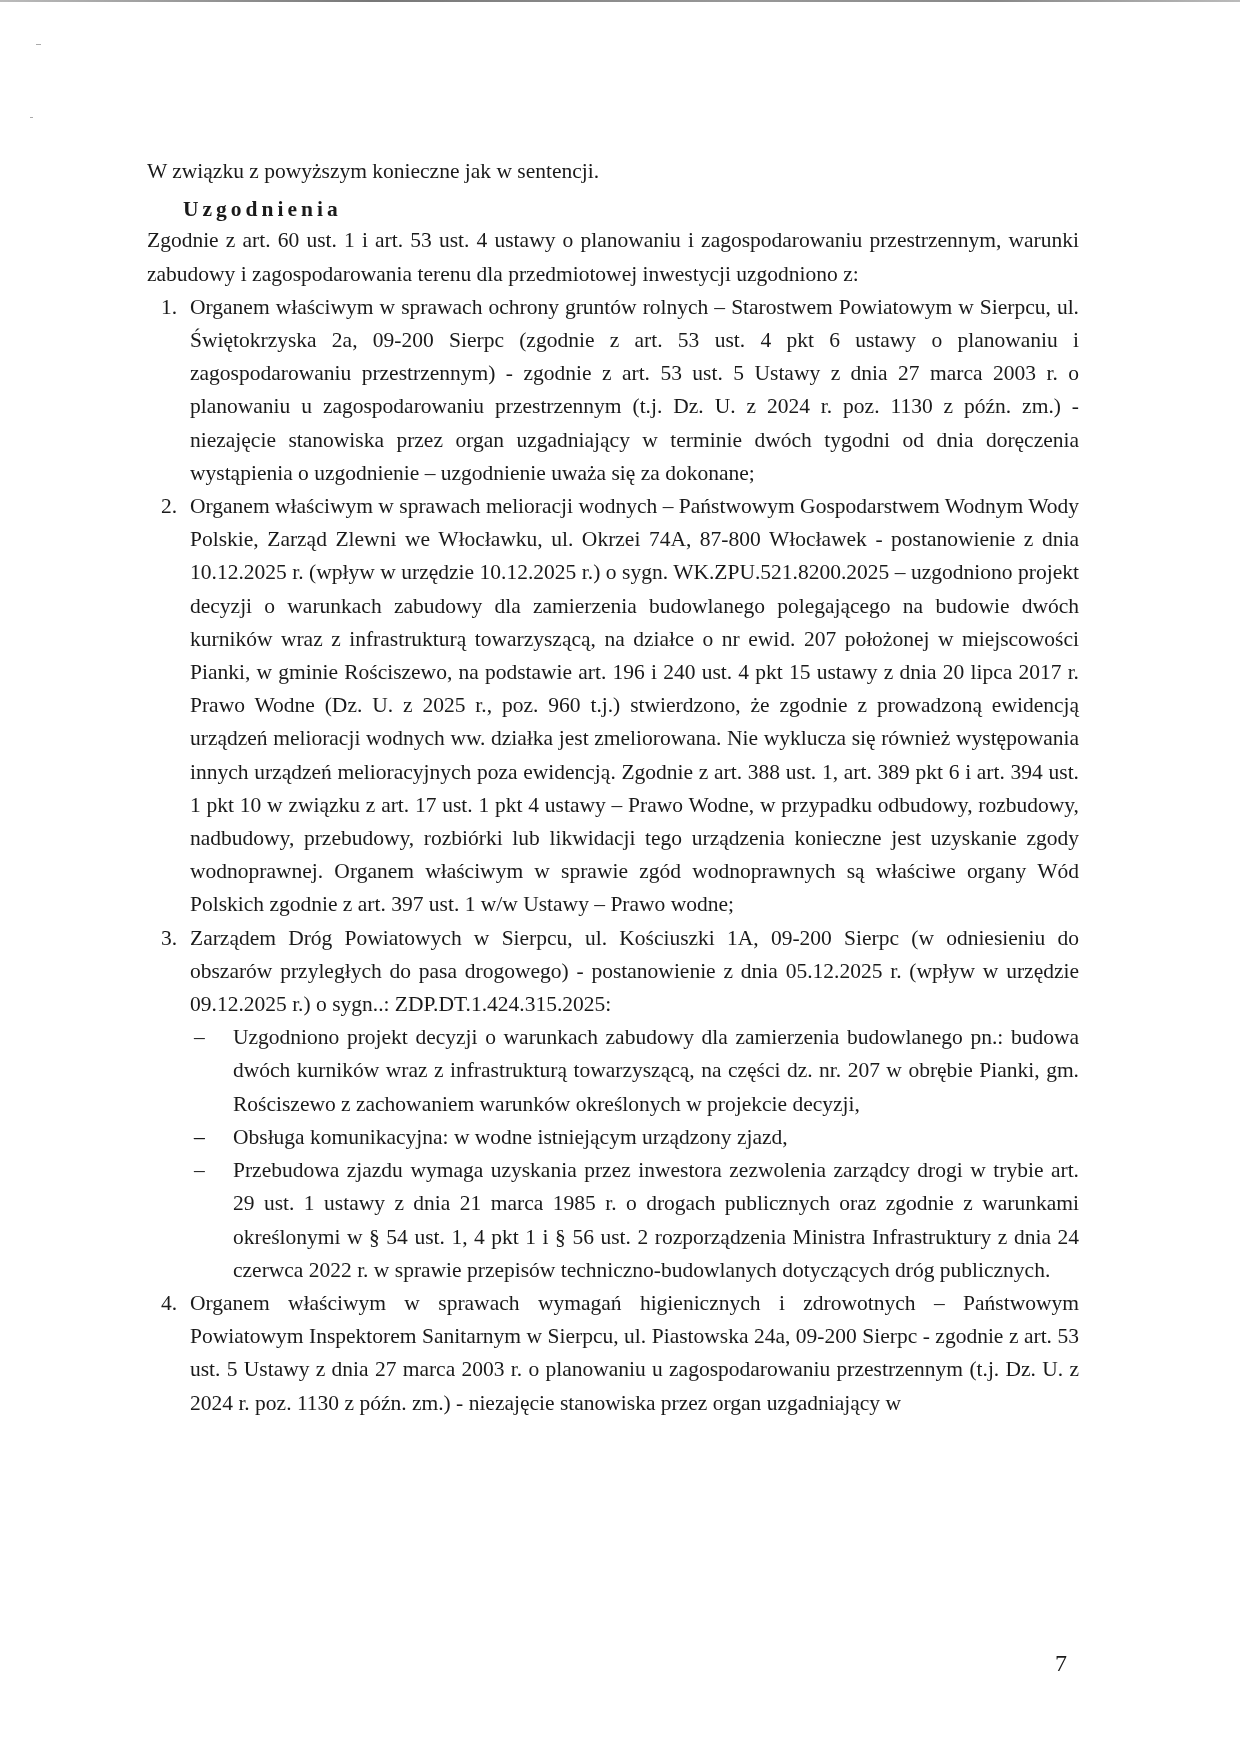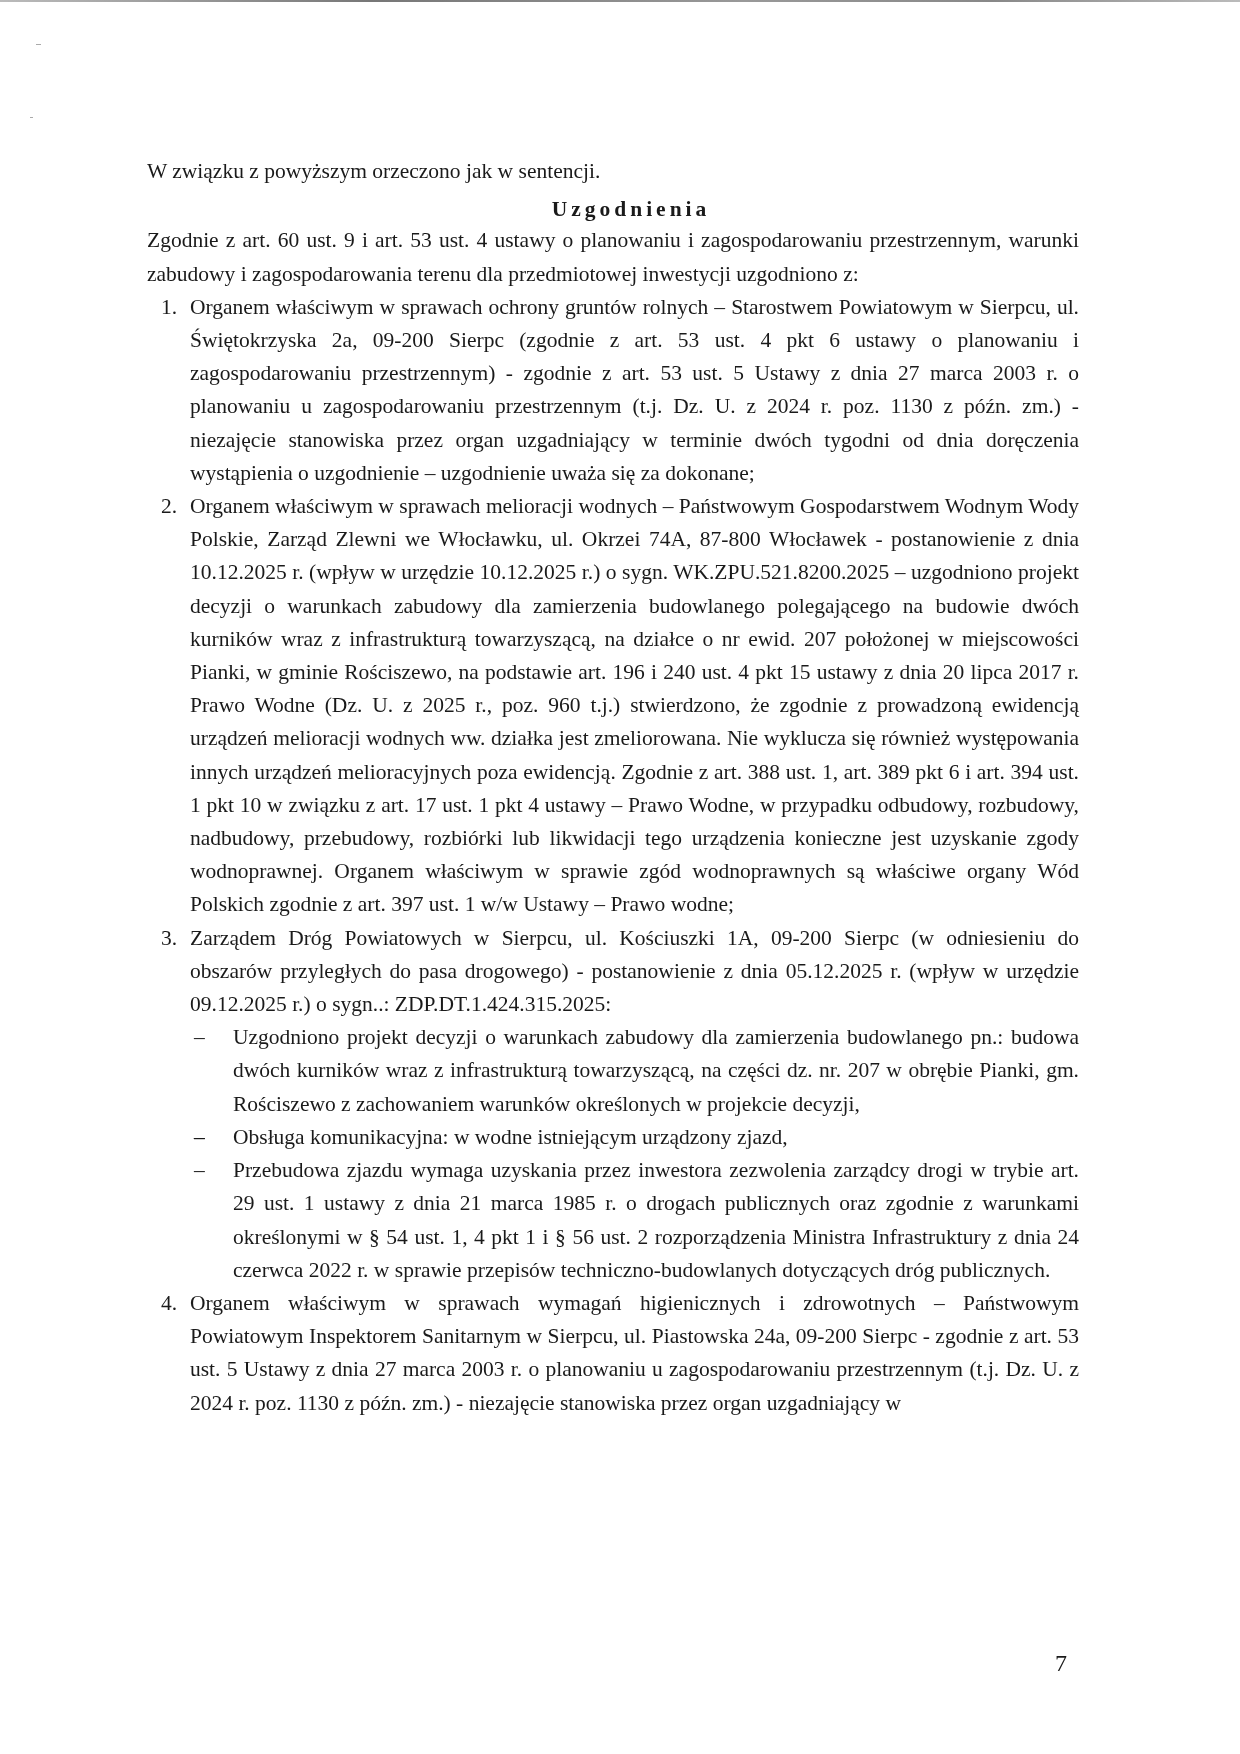--- a/index.html
+++ b/index.html
@@ -13,21 +13,21 @@
     background: linear-gradient(to right, #bbb, #777 30%, #999 60%, #888 80%, #bbb);
   }
   .speck { position: absolute; width: 5px; height: 1px; background: #aaa; }
   .page {
     position: absolute; left: 147px; top: 155px; width: 932px;
     font-size: 21.5px; line-height: 33.2px;
     text-align: justify;
   }
   .p { margin: 0; }
   .heading {
-    text-align: center; font-weight: bold; letter-spacing: 4px;
+    font-weight: bold; letter-spacing: 4px;
     margin: 5px 0 -2px 0; padding-left: 36px;
   }
   ol.main { list-style: none; margin: 0; padding: 0; }
   ol.main > li { position: relative; padding-left: 43px; margin: 0; }
   .num { position: absolute; left: 0; top: 0; width: 30px; text-align: right; }
   ul.dash { list-style: none; margin: 0; padding: 0; }
   ul.dash > li { position: relative; padding-left: 43px; }
   .dashmark { position: absolute; left: 4px; top: 0; }
   .page-number {
     position: absolute; left: 1055px; top: 1650px;
@@ -35,23 +35,23 @@
   }
 </style>
 </head>
 <body>
 
 <div class="scan-edge"></div>
 <div class="speck" style="left:36px;top:44px;"></div>
 <div class="speck" style="left:30px;top:117px;width:3px;"></div>
 
 <div class="page">
-  <p class="p">W związku z powyższym orzeczono jak w sentencji.</p>
+  <p class="p">W związku z powyższym konieczne jak w sentencji.</p>
   <p class="p heading">Uzgodnienia</p>
-  <p class="p">Zgodnie z art. 60 ust. 9 i art. 53 ust. 4 ustawy o planowaniu i zagospodarowaniu przestrzennym, warunki zabudowy i zagospodarowania terenu dla przedmiotowej inwestycji uzgodniono z:</p>
+  <p class="p">Zgodnie z art. 60 ust. 1 i art. 53 ust. 4 ustawy o planowaniu i zagospodarowaniu przestrzennym, warunki zabudowy i zagospodarowania terenu dla przedmiotowej inwestycji uzgodniono z:</p>
 
   <ol class="main">
     <li>
       <span class="num">1.</span>
       <span>Organem właściwym w sprawach ochrony gruntów rolnych – Starostwem Powiatowym w Sierpcu, ul. Świętokrzyska 2a, 09-200 Sierpc (zgodnie z art. 53 ust. 4 pkt 6 ustawy o planowaniu i zagospodarowaniu przestrzennym) - zgodnie z art. 53 ust. 5 Ustawy z dnia 27 marca 2003 r. o planowaniu u zagospodarowaniu przestrzennym (t.j. Dz. U. z 2024 r. poz. 1130 z późn. zm.) - niezajęcie stanowiska przez organ uzgadniający w terminie dwóch tygodni od dnia doręczenia wystąpienia o uzgodnienie – uzgodnienie uważa się za dokonane;</span>
     </li>
     <li>
       <span class="num">2.</span>
       <span>Organem właściwym w sprawach melioracji wodnych – Państwowym Gospodarstwem Wodnym Wody Polskie, Zarząd Zlewni we Włocławku, ul. Okrzei 74A, 87-800 Włocławek - postanowienie z dnia 10.12.2025 r. (wpływ w urzędzie 10.12.2025 r.) o sygn. WK.ZPU.521.8200.2025 – uzgodniono projekt decyzji o warunkach zabudowy dla zamierzenia budowlanego polegającego na budowie dwóch kurników wraz z infrastrukturą towarzyszącą, na działce o nr ewid. 207 położonej w miejscowości Pianki, w gminie Rościszewo, na podstawie art. 196 i 240 ust. 4 pkt 15 ustawy z dnia 20 lipca 2017 r. Prawo Wodne (Dz. U. z 2025 r., poz. 960 t.j.) stwierdzono, że zgodnie z prowadzoną ewidencją urządzeń melioracji wodnych ww. działka jest zmeliorowana. Nie wyklucza się również występowania innych urządzeń melioracyjnych poza ewidencją. Zgodnie z art. 388 ust. 1, art. 389 pkt 6 i art. 394 ust. 1 pkt 10 w związku z art. 17 ust. 1 pkt 4 ustawy – Prawo Wodne, w przypadku odbudowy, rozbudowy, nadbudowy, przebudowy, rozbiórki lub likwidacji tego urządzenia konieczne jest uzyskanie zgody wodnoprawnej. Organem właściwym w sprawie zgód wodnoprawnych są właściwe organy Wód Polskich zgodnie z art. 397 ust. 1 w/w Ustawy – Prawo wodne;</span>
     </li>

